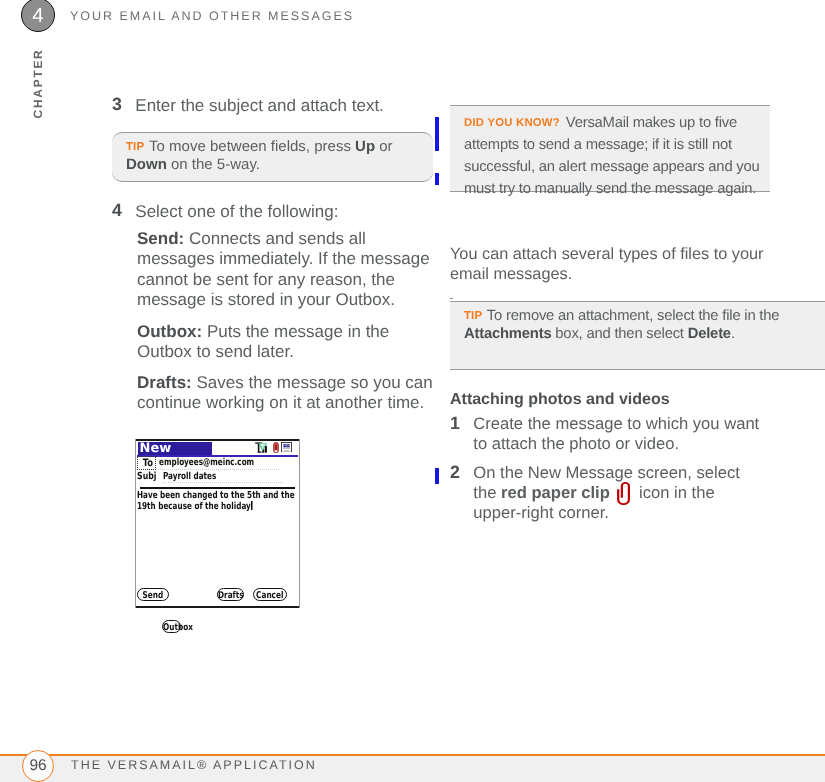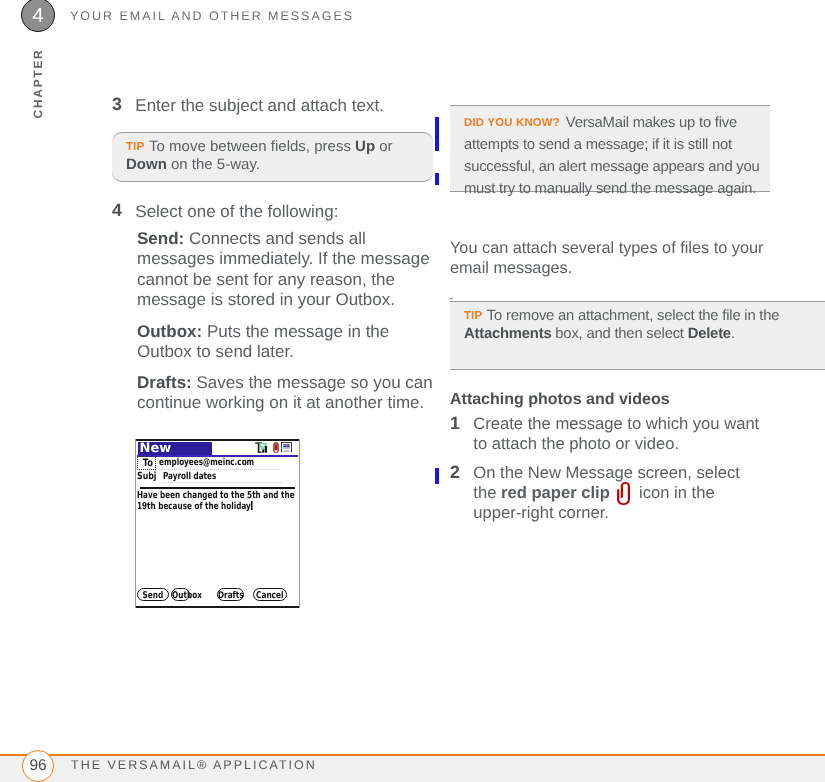--- a/index.html
+++ b/index.html
@@ -132,21 +132,21 @@
     <span>Saves the message so you can continue working on it at another time.</span>
   </div>
 
   <div class="notebox" style="left:450px;top:105px;width:320px;height:87px;">
     <div class="txt" style="padding:5.5px 2px 0 14px;font-size:14.8px;letter-spacing:-0.22px;line-height:22px;">
       <span class="lbl-dyk">DID YOU KNOW?</span>
       <span>VersaMail makes up to five attempts to send a message; if it is still not successful, an alert message appears and you must try to manually send the message again.</span>
     </div>
   </div>
 
-  <div class="para" style="left:450px;top:238px;width:322px;font-size:16.3px;line-height:20.3px;">You can attach several types of files to your email messages.</div>
+  <div class="para" style="left:450px;top:244px;width:322px;font-size:16.3px;line-height:20.3px;">You can attach several types of files to your email messages.</div>
 
   <div style="position:absolute;left:450px;top:297.5px;width:2.5px;height:1.2px;background:#8c8c8c;"></div>
   <div class="notebox" style="left:450px;top:301px;width:384px;height:69px;">
     <div class="txt" style="padding:5px 14px 0 14px;font-size:14.8px;letter-spacing:-0.2px;line-height:18px;">
       <span class="lbl-tip">TIP</span>
       <span>To remove an attachment, select the file in the <b>Attachments</b> box, and then select <b>Delete</b>.</span>
     </div>
   </div>
 
   <div class="h2" style="left:450px;top:391px;">Attaching photos and videos</div>
@@ -213,21 +213,21 @@
     <div class="bodyrule"></div>
     <div class="bodytext">
       <div>Have been changed to the 5th and the</div>
       <div><span>19th because of the holiday</span><i class="caret"></i></div>
     </div>
 
     <div class="btnrow">
       <div class="btn" style="left:0px;width:31.6px;">
           <span>Send</span>
         </div>
-      <div class="btn" style="left:34px;width:19px;">
+      <div class="btn" style="left:25px;width:19px;margin-top:32px;">
           <span>Outbox</span>
         </div>
       <div class="btn" style="left:79.2px;width:27px;">
           <span>Drafts</span>
         </div>
       <div class="btn" style="left:116px;width:33.5px;">
           <span>Cancel</span>
         </div>
     </div>
   </div>

